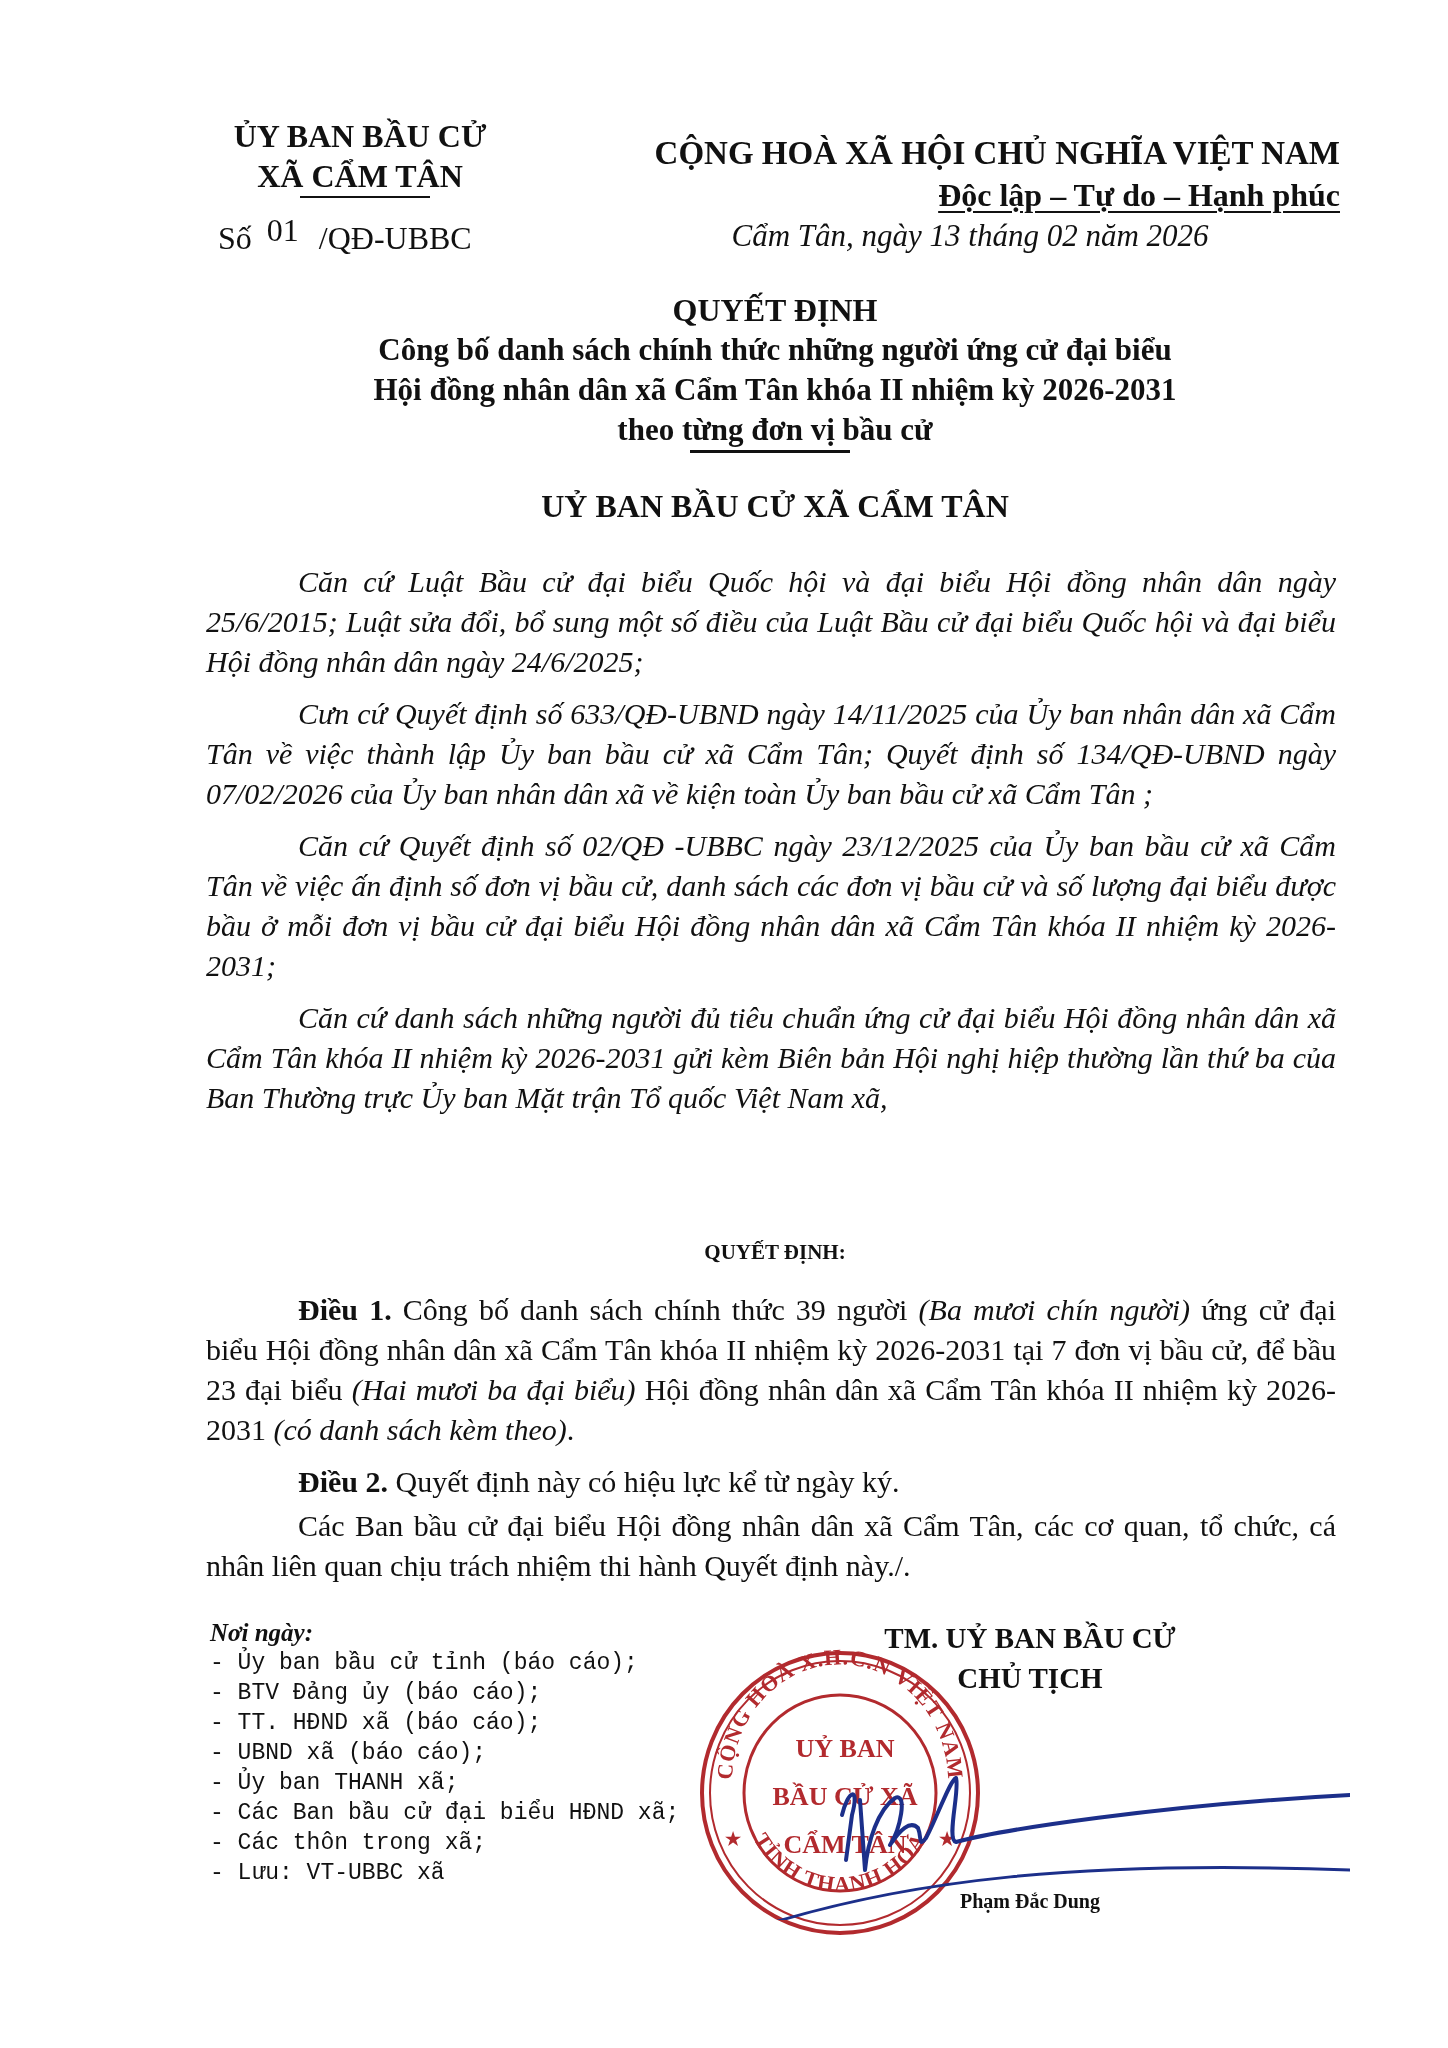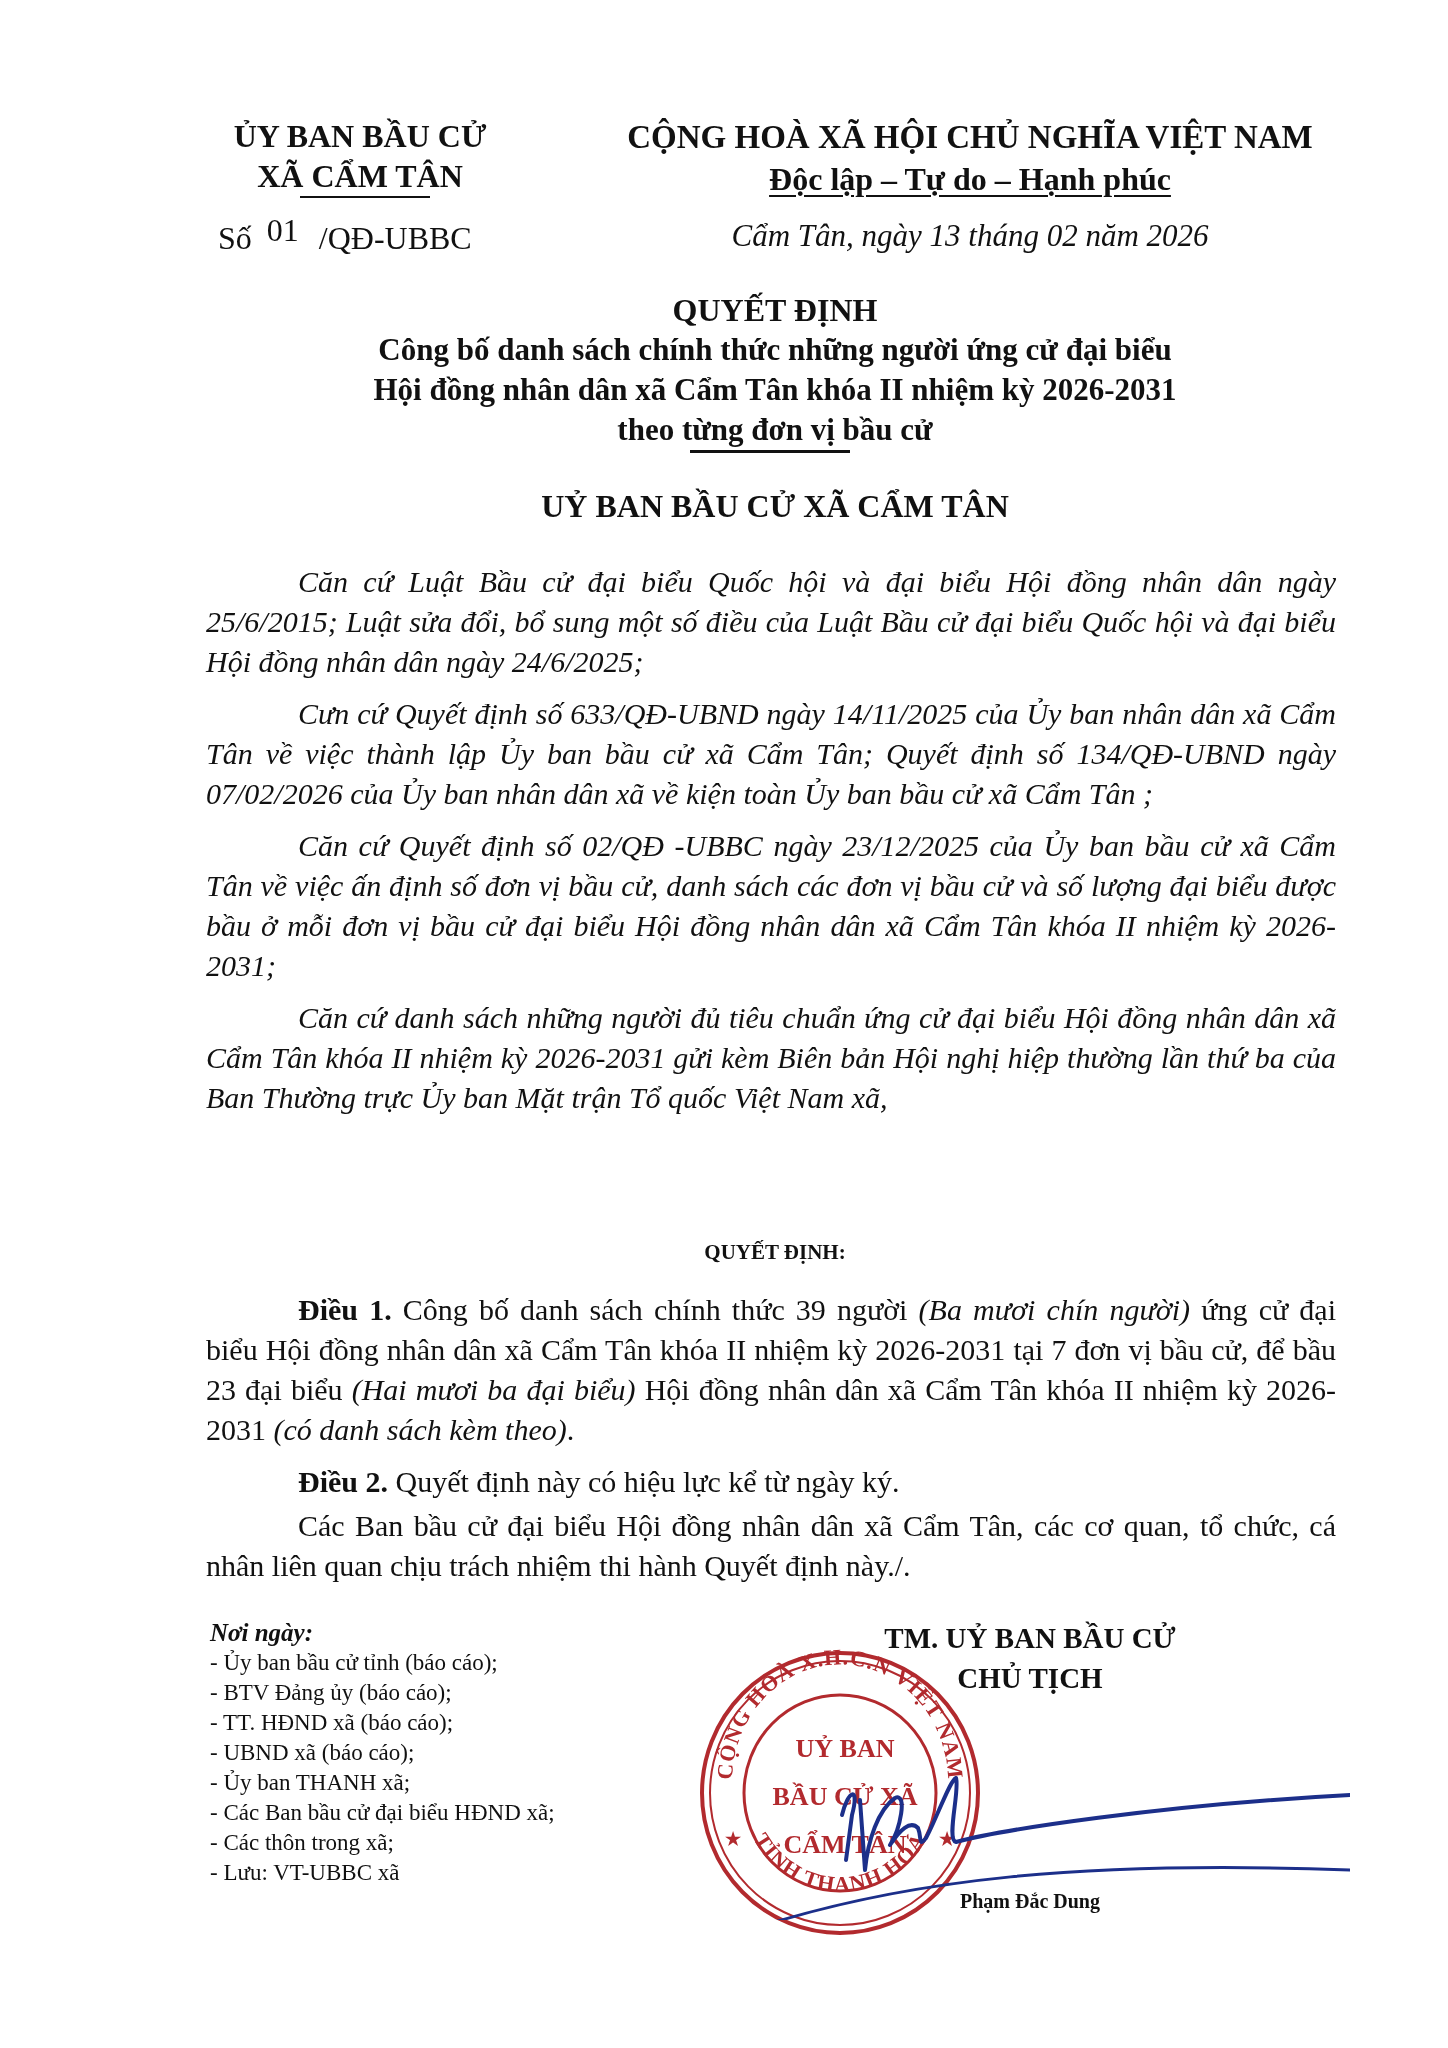--- a/index.html
+++ b/index.html
@@ -11,42 +11,42 @@
   .center { text-align: center; }
 
   
   .hdr-left { left: 200px; top: 116px; width: 320px; font-size: 32px; line-height: 40px; }
   .hdr-left .org2 { position: relative; }
   .hdr-left .ul-short { position: absolute; left: 100px; top: 40px; width: 130px; height: 2px; background: #111; }
   .so-line { left: 218px; top: 220px; font-size: 32px; }
   .so-line .num { position: relative; top: -8px; margin: 0 20px 0 15px; }
 
   
-  .hdr-right { left: 600px; top: 116px; width: 740px; font-size: 33px; line-height: 42px; }
+  .hdr-right { left: 600px; top: 132px; width: 740px; font-size: 33px; line-height: 42px; text-align: right; }
   .hdr-right .motto { text-decoration: underline; text-underline-offset: 5px; text-decoration-thickness: 2px; font-size: 32px; }
   .date-line { left: 600px; top: 218px; width: 740px; font-size: 31px; }
 
   
   .title-block { left: 200px; top: 290px; width: 1150px; font-size: 31px; line-height: 40px; }
   .title-block .t1 { font-size: 32px; }
   .title-underline { left: 690px; top: 450px; width: 160px; height: 3px; background: #111; }
   .org-heading { left: 200px; top: 488px; width: 1150px; font-size: 32px; }
 
   
   .body { left: 206px; width: 1130px; font-size: 30px; line-height: 40px; text-align: justify; }
   .body p { margin: 0 0 12px 0; text-indent: 92px; }
   .pre { top: 562px; font-style: italic; }
 
   .decide { left: 200px; top: 1240px; width: 1150px; font-size: 21px; }
   .articles { top: 1290px; }
 
   
   .recip { left: 210px; top: 1618px; font-size: 23px; line-height: 30px; }
   .recip .label { font-size: 25px; font-weight: bold; font-style: italic; }
-  .recip ul { list-style: none; margin: 0; padding: 0; }
+  .recip ul { list-style: none; margin: 0; padding: 0; font-family: Liberation Mono, monospace; }
 
   
   .sign { left: 840px; top: 1618px; width: 380px; font-size: 29px; line-height: 40px; z-index: 2; }
   .signer { left: 880px; top: 1890px; width: 300px; font-size: 20px; z-index: 2; }
   .stamp { left: 695px; top: 1645px; width: 290px; height: 290px; z-index: 3; }
   .sig-svg { left: 760px; top: 1720px; width: 590px; height: 200px; z-index: 4; }
 </style>
 </head>
 <body>
 

